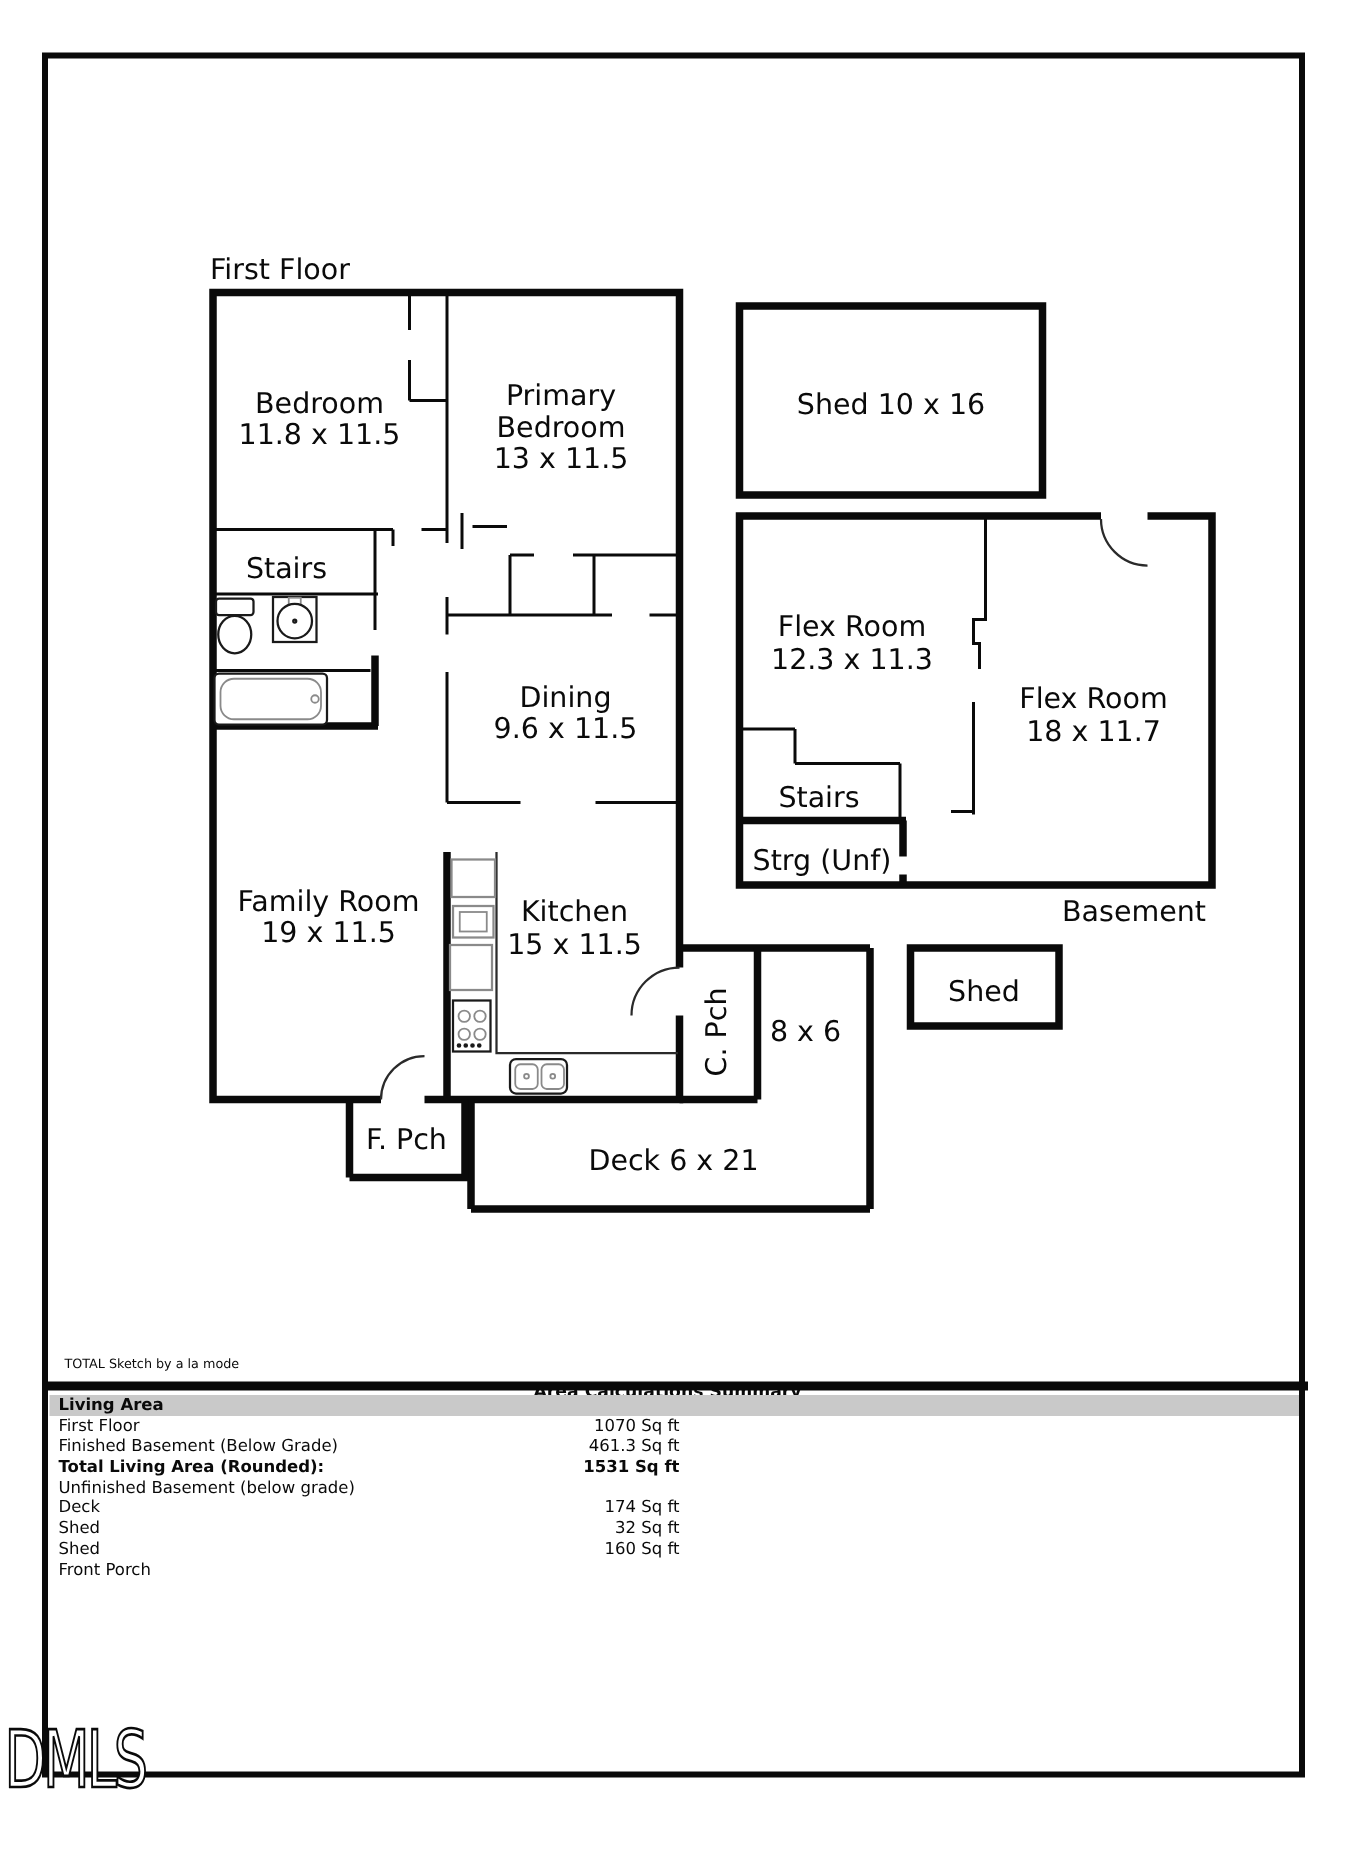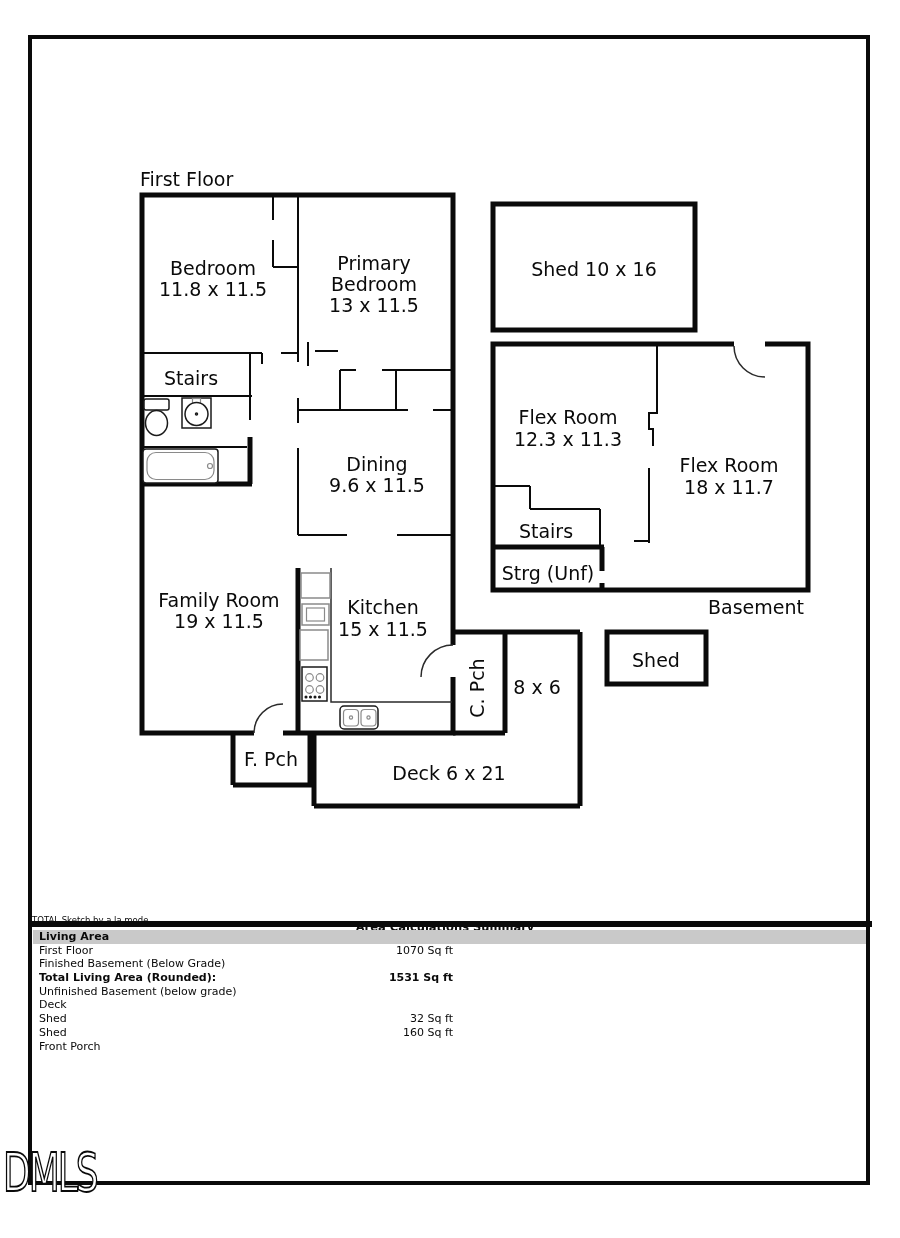--- a/index.html
+++ b/index.html
@@ -13,21 +13,21 @@
   .wall-thin{stroke:#0a0a0a;stroke-width:2;fill:none;}
   .counter{stroke:#2a2a2a;stroke-width:1.5;fill:none;}
   .fix{stroke:#1a1a1a;stroke-width:1.5;fill:#fff;}
   .fix-light{stroke:#8a8a8a;stroke-width:1.5;fill:#fff;}
   .fix-inner{stroke:#8a8a8a;stroke-width:1.2;fill:#fff;}
   .gap{fill:#fff;stroke:none;}
   .arc{stroke:#2a2a2a;stroke-width:1.5;fill:none;}
   .room-label{font-size:19px;fill:#0a0a0a;}
   .mid{text-anchor:middle;}
   
-  .sketch-note{position:absolute;left:32px;top:905px;font-size:8.5px;margin-top:10px;}
+  .sketch-note{position:absolute;left:43px;top:905px;font-size:8.5px;}
   .table-title{position:absolute;left:30px;top:920px;width:830px;text-align:center;
     font-size:11.5px;font-weight:bold;}
   .divider-bar{position:absolute;left:28px;top:921px;width:844px;height:6px;background:#0a0a0a;}
   .area-table{position:absolute;left:33px;top:930px;width:833px;font-size:11px;}
   .arow{position:relative;height:13.7px;line-height:13.7px;white-space:nowrap;}
   .arow .lbl{position:absolute;left:6px;}
   .arow .val{position:absolute;left:0;width:420px;text-align:right;}
   .aband{background:#c9c9c9;font-weight:bold;}
   .abold{font-weight:bold;}
 </style>
@@ -188,30 +188,32 @@
 <div class="area-table">
   <div class="arow aband">
     <span class="lbl">Living Area</span>
   </div>
   <div class="arow">
     <span class="lbl">First Floor</span>
     <span class="val">1070 Sq ft</span>
   </div>
   <div class="arow">
     <span class="lbl">Finished Basement (Below Grade)</span>
+    <span class="val">461.3 Sq ft</span>
   </div>
   <div class="arow abold">
     <span class="lbl">Total Living Area (Rounded):</span>
     <span class="val">1531 Sq ft</span>
   </div>
   <div class="arow">
     <span class="lbl">Unfinished Basement (below grade)</span>
   </div>
   <div class="arow">
     <span class="lbl">Deck</span>
+    <span class="val">174 Sq ft</span>
   </div>
   <div class="arow">
     <span class="lbl">Shed</span>
     <span class="val">32 Sq ft</span>
   </div>
   <div class="arow">
     <span class="lbl">Shed</span>
     <span class="val">160 Sq ft</span>
   </div>
   <div class="arow">

